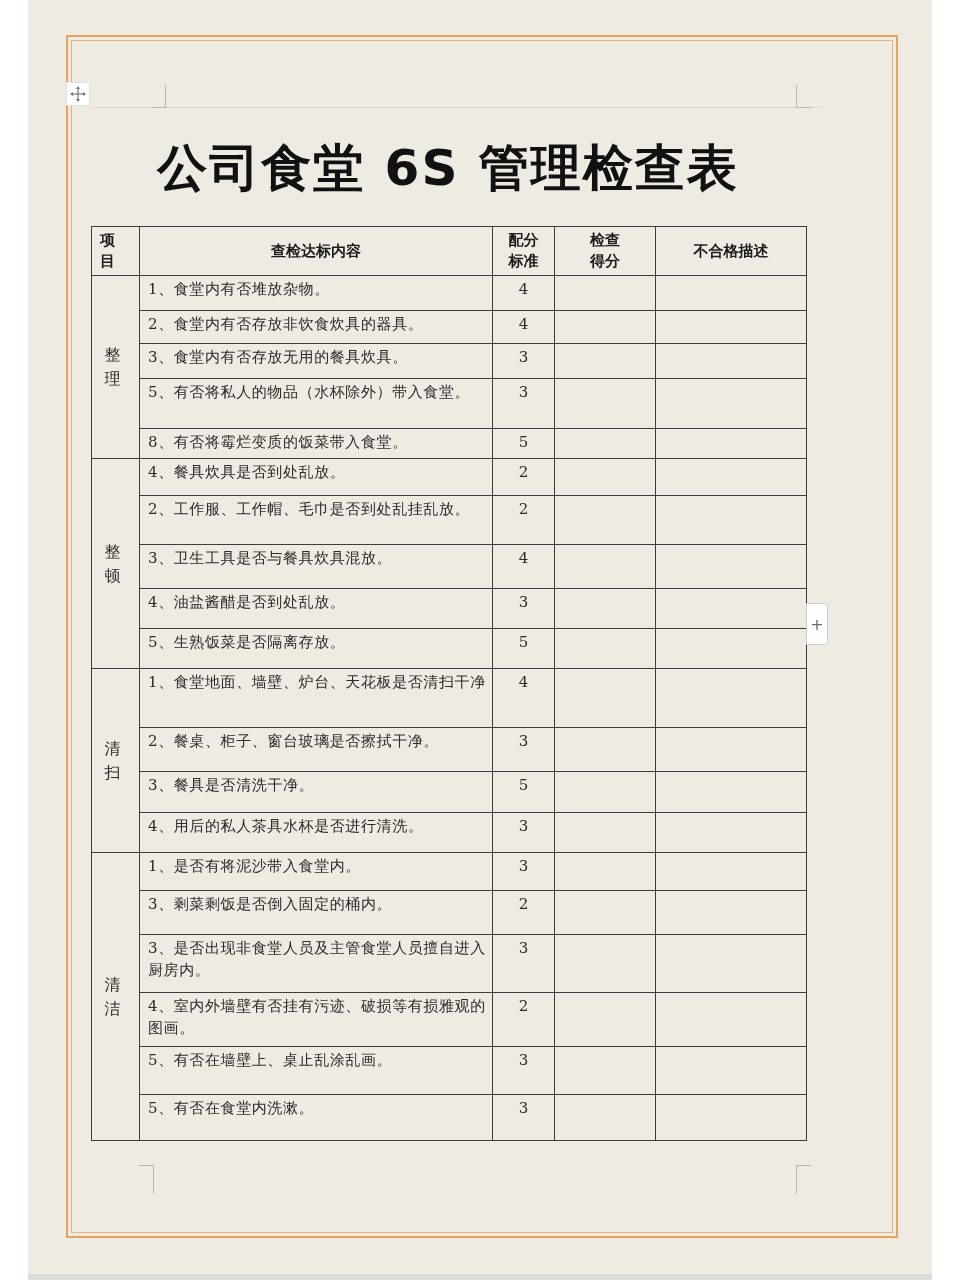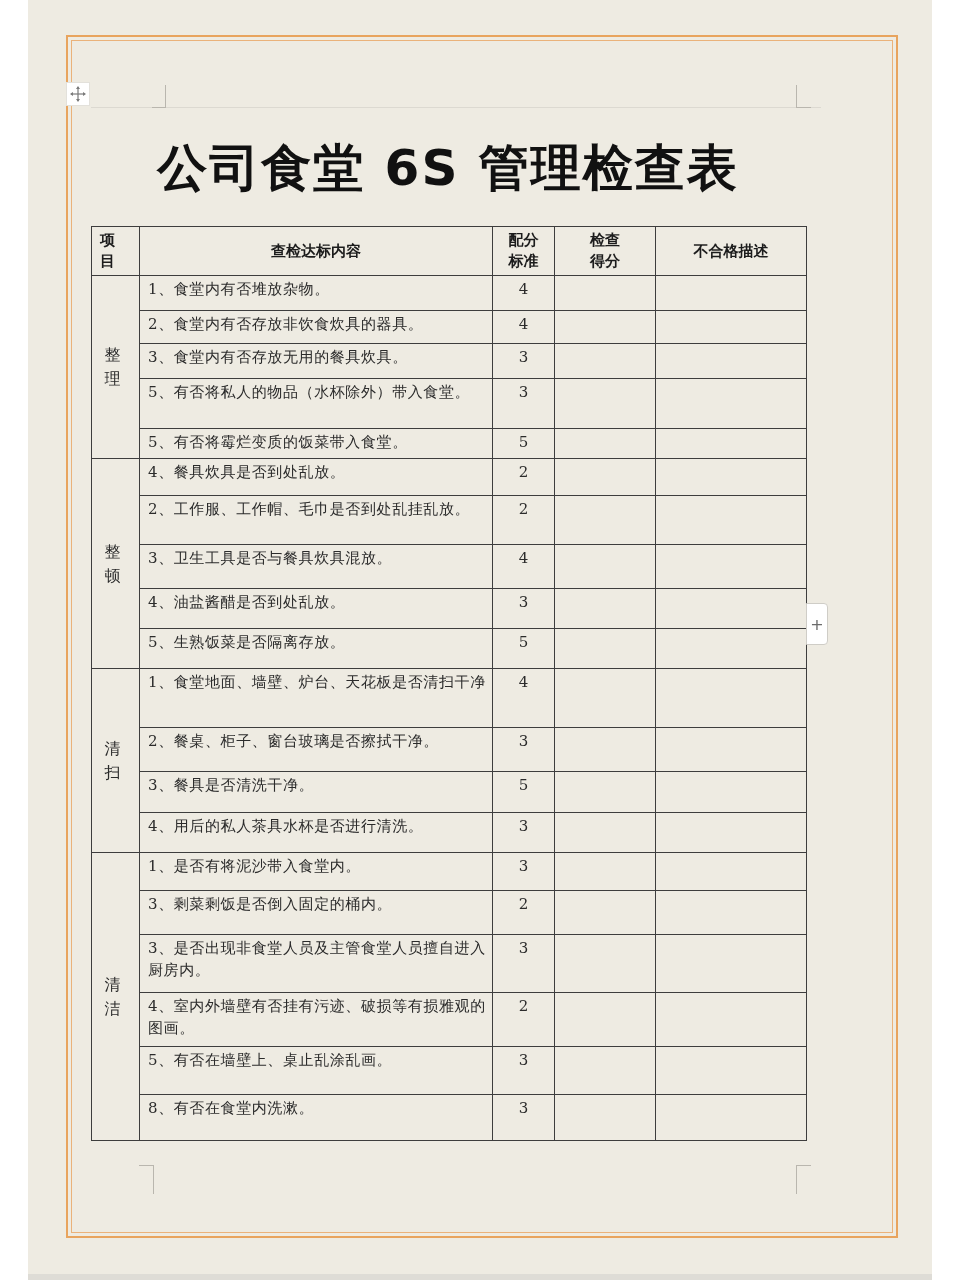--- a/index.html
+++ b/index.html
@@ -239,21 +239,21 @@
         <td class="blank-cell"></td>
         <td class="blank-cell"></td>
       </tr>
       <tr style="height: 50px;">
         <td class="content-cell">5、有否将私人的物品（水杯除外）带入食堂。</td>
         <td class="score-cell">3</td>
         <td class="blank-cell"></td>
         <td class="blank-cell"></td>
       </tr>
       <tr style="height: 30px;">
-        <td class="content-cell">5、有否将霉烂变质的饭菜带入食堂。</td>
+        <td class="content-cell">8、有否将霉烂变质的饭菜带入食堂。</td>
         <td class="score-cell">5</td>
         <td class="blank-cell"></td>
         <td class="blank-cell"></td>
       </tr>
       <tr style="height: 37px;">
         <td class="cat-cell" rowspan="5">
           <span>整</span>
           <span>顿</span>
         </td>
         <td class="content-cell">4、餐具炊具是否到处乱放。</td>
@@ -341,21 +341,21 @@
         <td class="blank-cell"></td>
         <td class="blank-cell"></td>
       </tr>
       <tr style="height: 48px;">
         <td class="content-cell">5、有否在墙壁上、桌止乱涂乱画。</td>
         <td class="score-cell">3</td>
         <td class="blank-cell"></td>
         <td class="blank-cell"></td>
       </tr>
       <tr style="height: 46px;">
-        <td class="content-cell">8、有否在食堂内洗漱。</td>
+        <td class="content-cell">5、有否在食堂内洗漱。</td>
         <td class="score-cell">3</td>
         <td class="blank-cell"></td>
         <td class="blank-cell"></td>
       </tr>
     </tbody>
 </table>
 
 <div class="add-row-handle">
   <span>+</span>
 </div>

